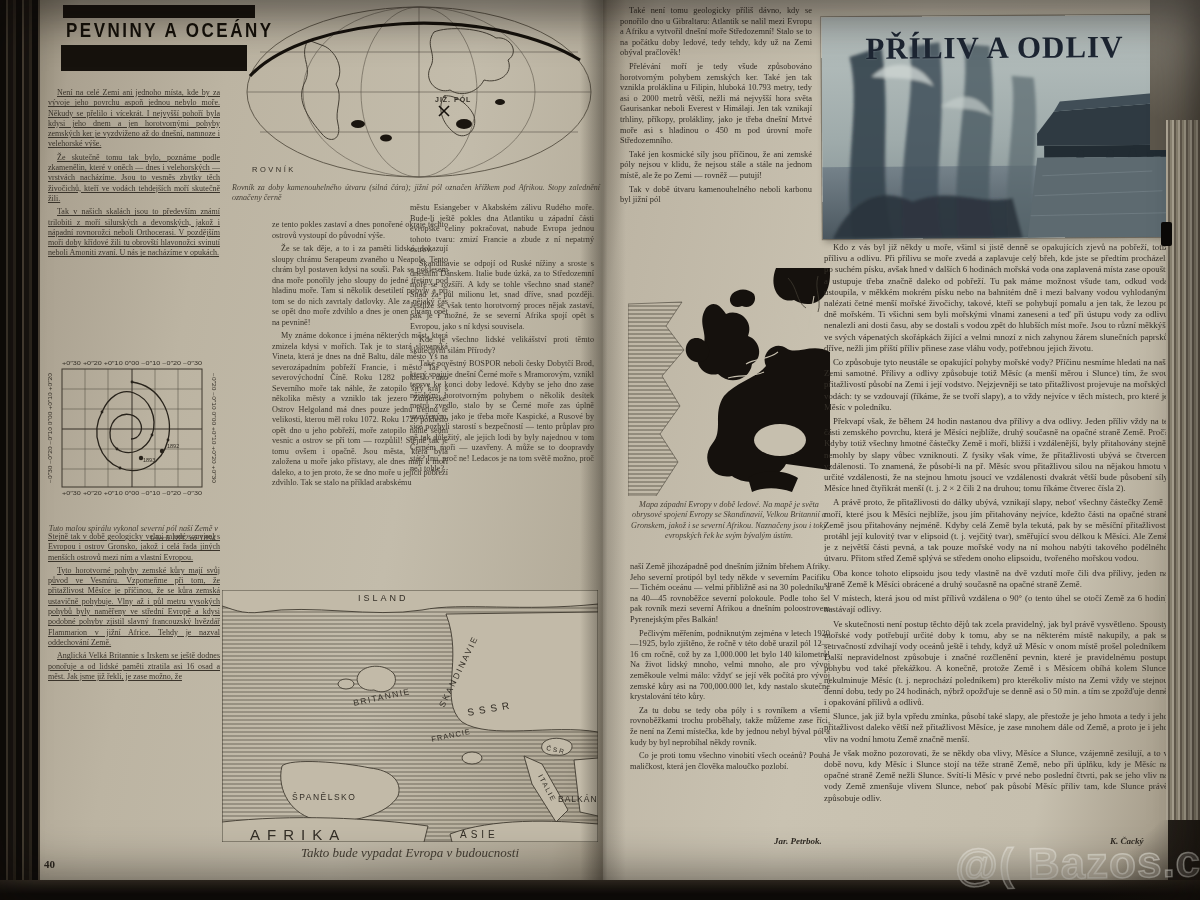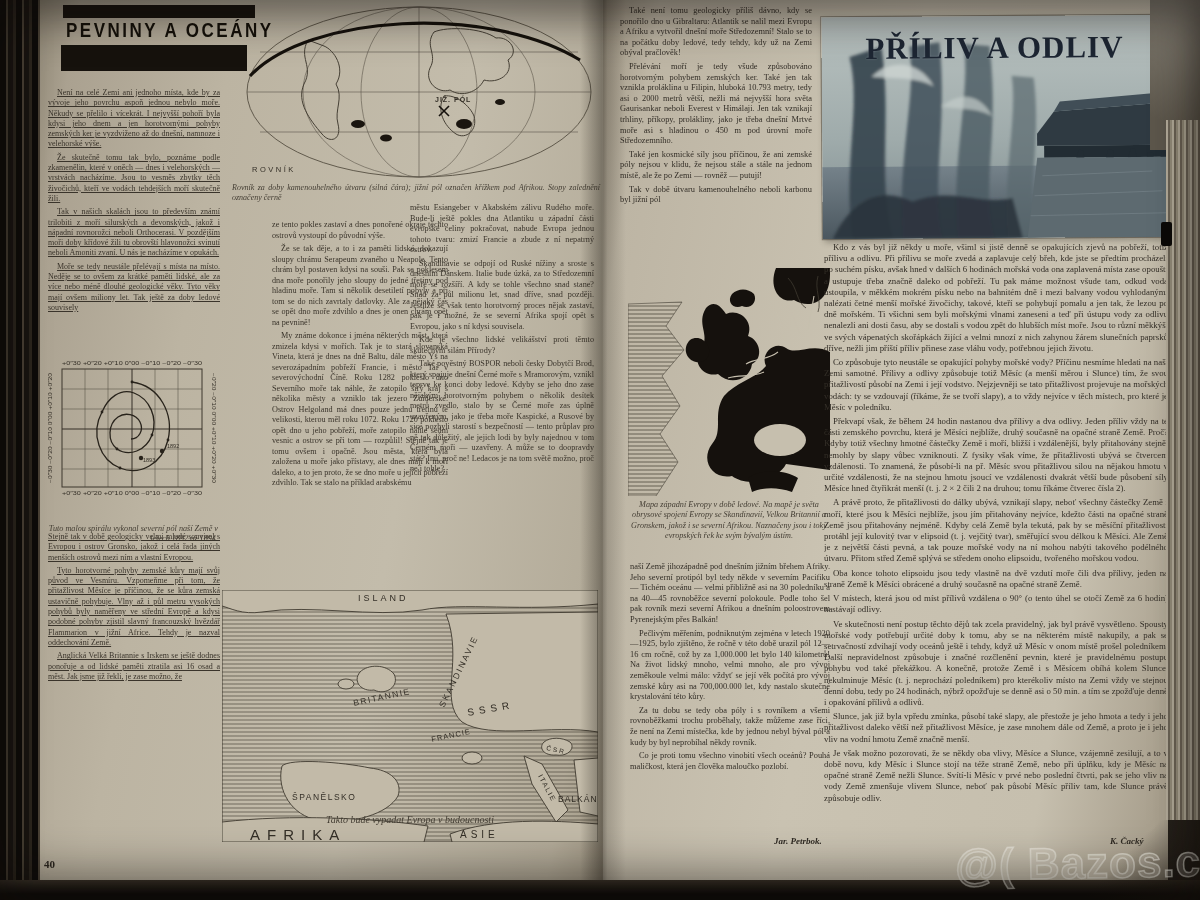--- a/index.html
+++ b/index.html
@@ -86,21 +86,20 @@
     </g>
     <text x="197" y="100" font-size="7" font-weight="bold" letter-spacing="1">JIŽ. PÓL</text>
     <text x="14" y="170" font-size="7.5" letter-spacing="2.5">ROVNÍK</text>
   </svg>
   <div class="caption" style="left:232px;top:183px;width:368px;font-size:8px;line-height:10px;text-align:justify;">Rovník za doby kamenouhelného útvaru (silná čára); jižní pól označen křížkem pod Afrikou. Stopy zalednění označeny černě</div>
 
   <div class="col sz-l" style="left:48px;top:88px;width:172px;height:272px;">
       <p>Není na celé Zemi ani jednoho místa, kde by za vývoje jeho povrchu aspoň jednou nebylo moře. Někudy se přelilo i vícekrát. I nejvyšší pohoří byla kdysi jeho dnem a jen horotvornými pohyby zemských ker je vyzdviženo až do dnešní, namnoze i velehorské výše.</p>
       <p>Že skutečně tomu tak bylo, poznáme podle zkamenělin, které v oněch — dnes i velehorských — vrstvách nacházíme. Jsou to vesměs zbytky těch živočichů, kteří ve vodách tehdejších moří skutečně žili.</p>
       <p>Tak v našich skalách jsou to především známí trilobiti z moří silurských a devonských, jakož i nápadní rovnorožci neboli Orthocerasi. V pozdějším moři doby křídové žili tu obrovští hlavonožci svinutí neboli Amoniti zvaní. U nás je nacházíme v opukách.</p>
-      <p>Moře se tedy neustále přelévají s místa na místo. Neděje se to ovšem za krátké paměti lidské, ale za více nebo méně dlouhé geologické věky. Tyto věky mají ovšem miliony let. Tak ještě za doby ledové souvisely</p>
     </div>
 
   <svg style="position:absolute;left:44px;top:358px;" width="176" height="140" viewBox="0 0 176 140">
     <rect x="18" y="11" width="140" height="118" fill="none" stroke="#3c362c" stroke-width="1"></rect>
     <g stroke="#4a4438" stroke-width="0.5">
       <line x1="41" y1="11" x2="41" y2="129"></line>
         <line x1="64" y1="11" x2="64" y2="129"></line>
       <line x1="111" y1="11" x2="111" y2="129"></line>
         <line x1="134" y1="11" x2="134" y2="129"></line>
       <line x1="18" y1="31" x2="158" y2="31"></line>
@@ -177,21 +176,21 @@
       <text font-size="7.5" letter-spacing="1" transform="translate(210,152) rotate(-12)">FRANCIE</text>
       <text font-size="6.5" letter-spacing="2" transform="translate(324,160) rotate(12)">ČSR</text>
       <text x="70" y="210" font-size="8.5" letter-spacing="1.5">ŠPANĚLSKO</text>
       <text font-size="7" letter-spacing="1.5" transform="translate(316,186) rotate(62)">ITALIE</text>
       <text x="336" y="212" font-size="8.5" letter-spacing="1">BALKÁN</text>
       <text x="246" y="126" font-size="10" letter-spacing="5" transform="rotate(-10 246 126)">SSSR</text>
       <text x="238" y="248" font-size="10" letter-spacing="4">ASIE</text>
       <text x="28" y="250" font-size="15" letter-spacing="7">AFRIKA</text>
     </g>
   </svg>
-  <div class="caption" style="left:222px;top:814px;width:376px;font-size:10px;text-align:center;">Takto bude vypadat Evropa v budoucnosti</div>
+  <div class="caption" style="left:222px;top:845px;width:376px;font-size:13px;text-align:center;">Takto bude vypadat Evropa v budoucnosti</div>
 
   <div class="col sz-ra" style="left:620px;top:6px;width:192px;height:258px;">
       <p>Také není tomu geologicky příliš dávno, kdy se ponořilo dno u Gibraltaru: Atlantik se nalil mezi Evropu a Afriku a vytvořil dnešní moře Středozemní! Stalo se to na počátku doby ledové, tedy tehdy, kdy už na Zemi obýval pračlověk!</p>
       <p>Přelévání moří je tedy všude způsobováno horotvorným pohybem zemských ker. Také jen tak vznikla proláklina u Filipin, hluboká 10.793 metry, tedy asi o 2000 metrů větší, nežli má nejvyšší hora světa Gaurisankar neboli Everest v Himálaji. Jen tak vznikají trhliny, příkopy, prolákliny, jako je třeba dnešní Mrtvé moře asi s hladinou o 450 m pod úrovní moře Středozemního.</p>
       <p>Také jen kosmické síly jsou příčinou, že ani zemské póly nejsou v klidu, že nejsou stále a stále na jednom místě, ale že po Zemi — rovněž — putují!</p>
       <p>Tak v době útvaru kamenouhelného neboli karbonu byl jižní pól</p>
     </div>
 
   <div class="photo-box">
     <svg width="346" height="222" viewBox="0 0 346 222">

